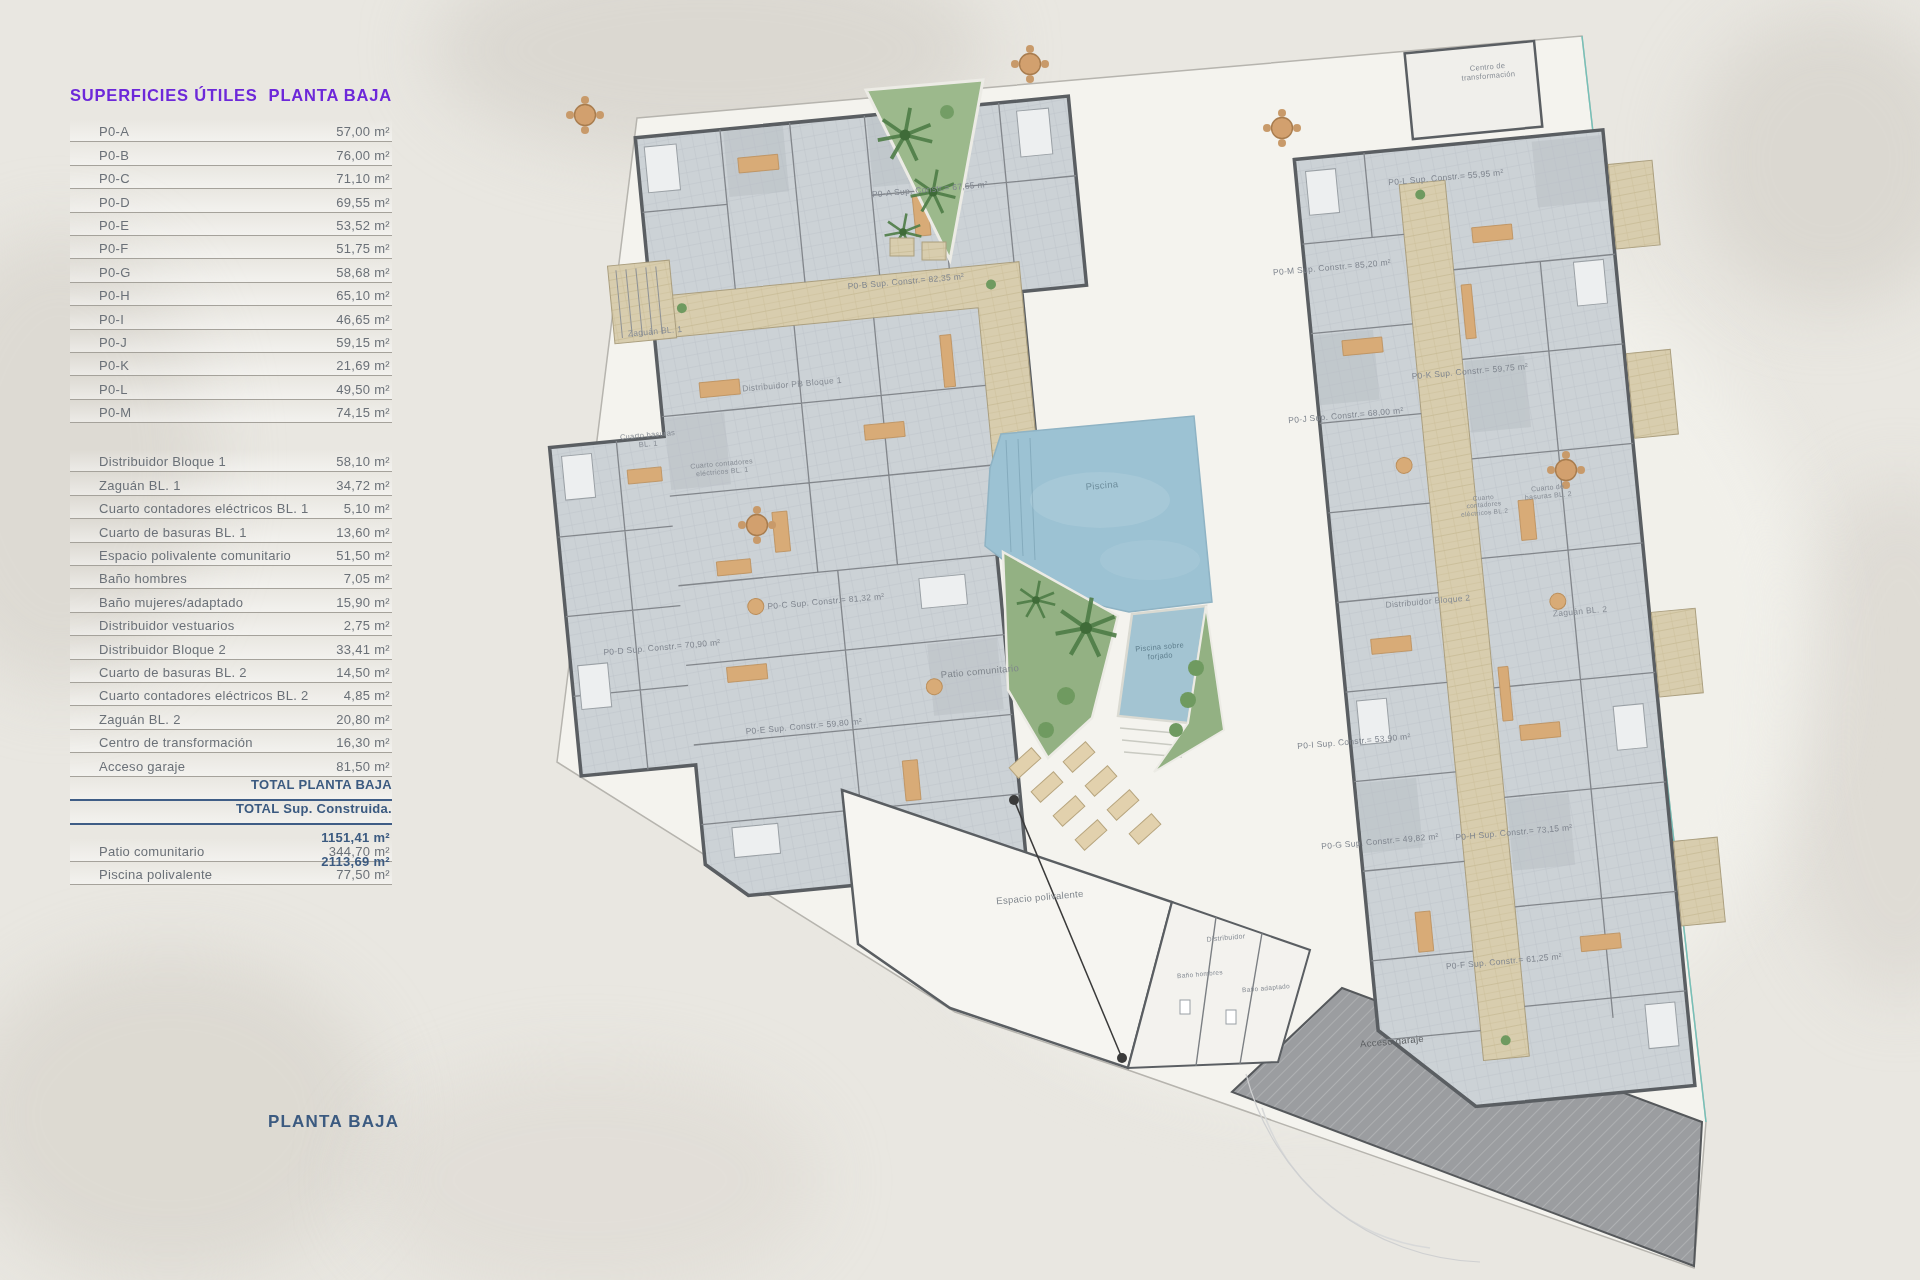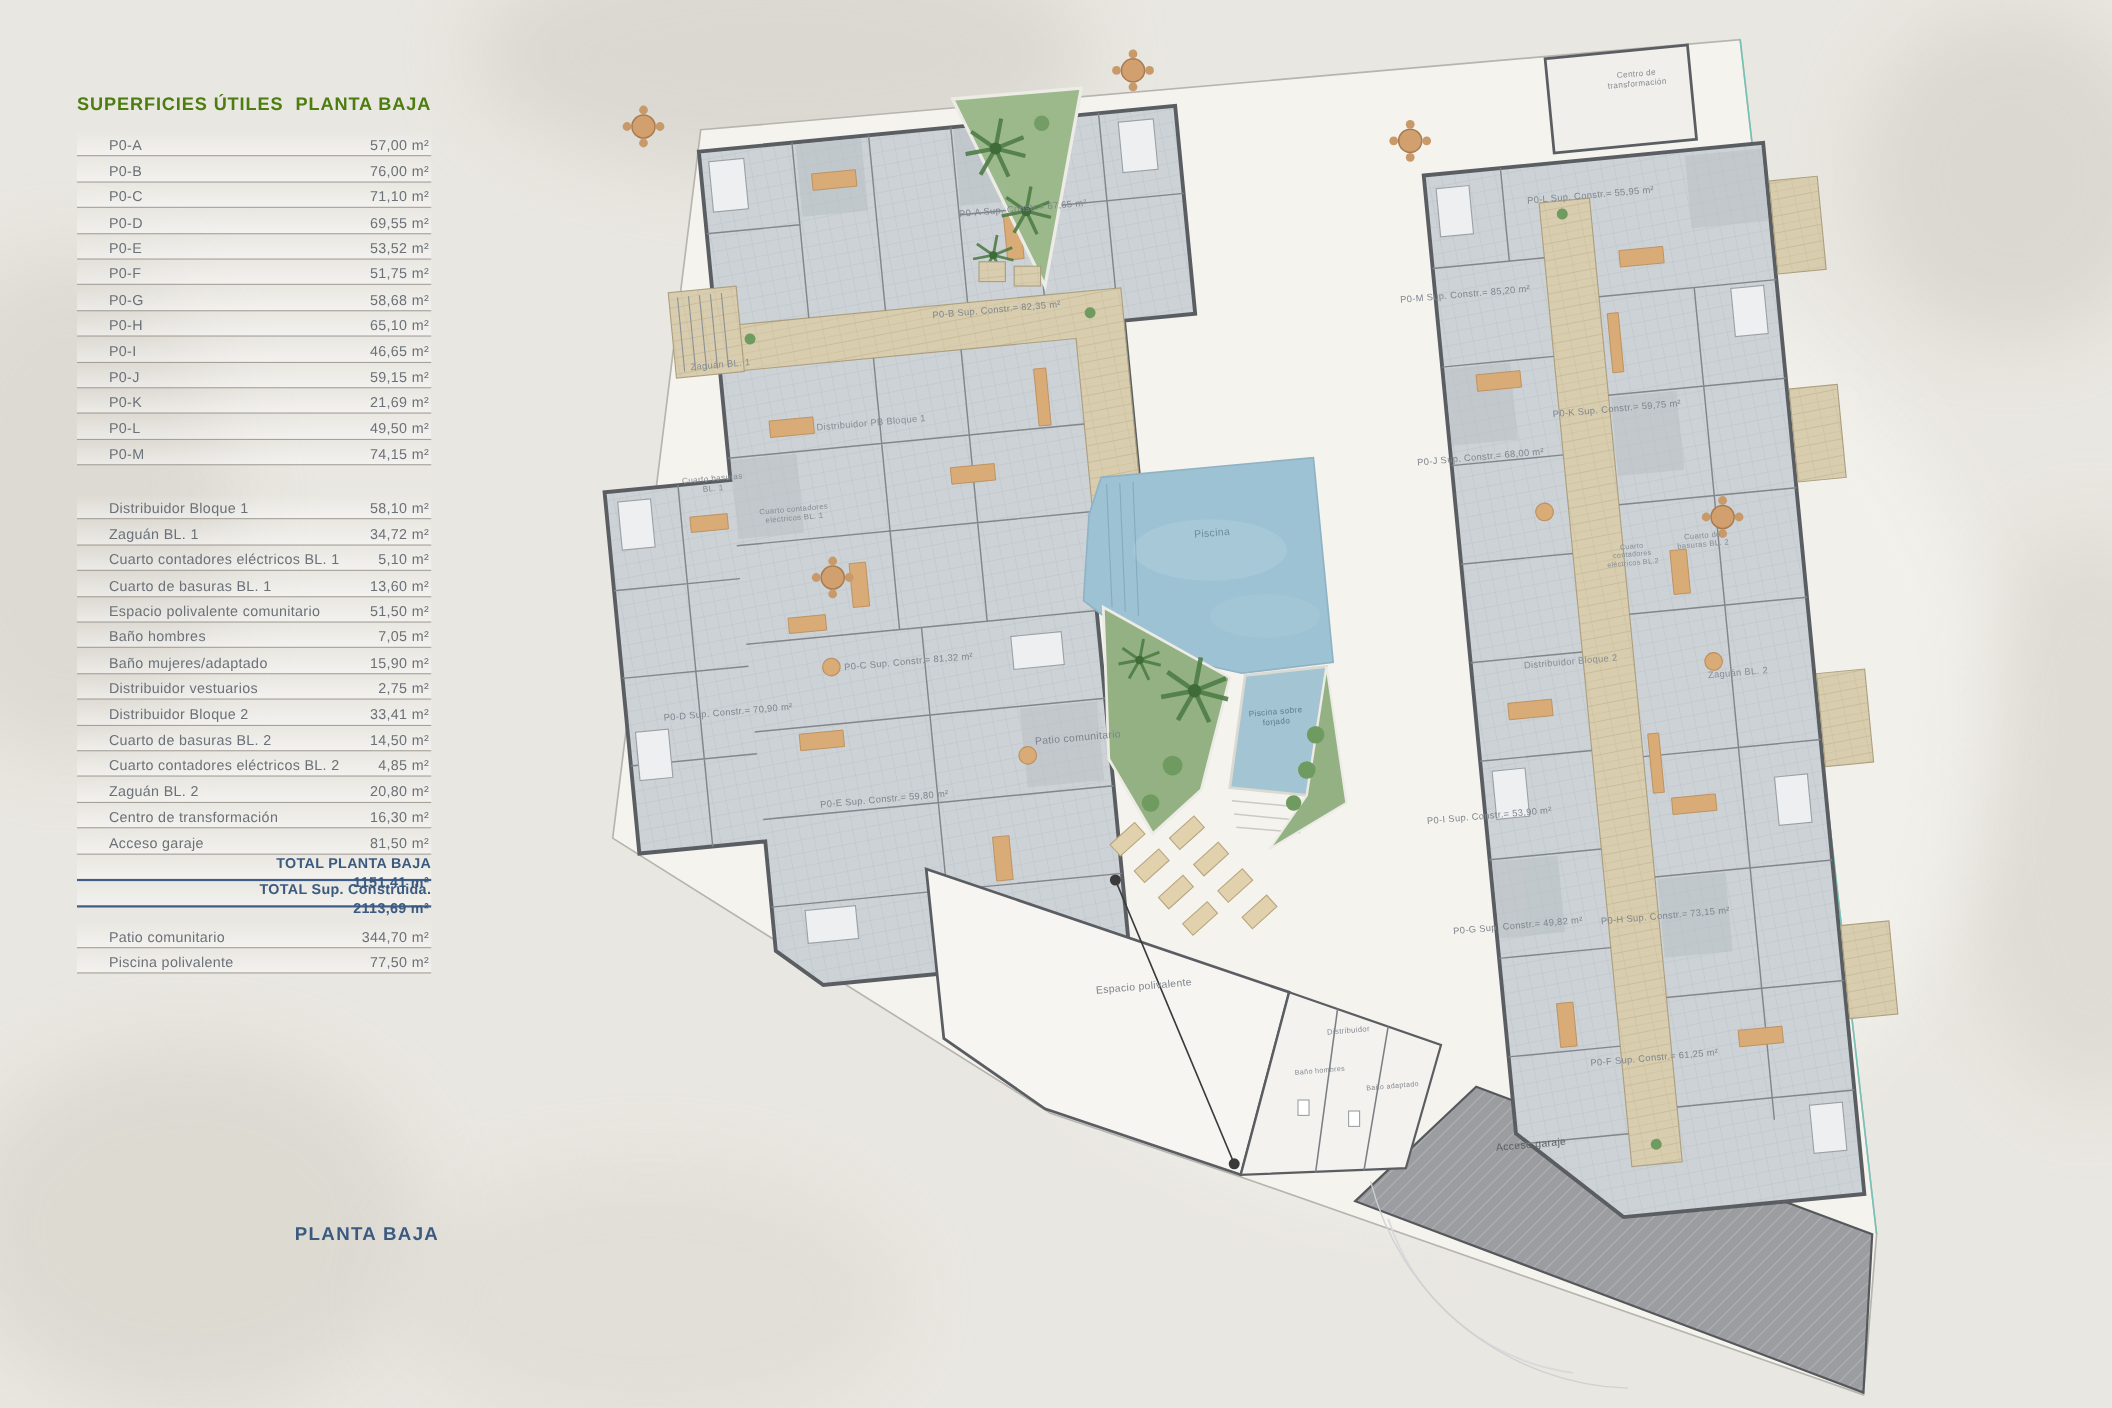--- a/index.html
+++ b/index.html
@@ -15,28 +15,28 @@
   .w2{left:-90px;top:230px;width:300px;height:460px;background:rgba(210,206,198,.5);}
   .w3{left:-40px;top:950px;width:420px;height:330px;background:rgba(206,202,194,.45);}
   .w4{left:1690px;top:10px;width:280px;height:300px;background:rgba(205,201,193,.5);}
   .w5{left:1780px;top:480px;width:240px;height:520px;background:rgba(211,207,199,.45);}
   .w6{left:360px;top:1060px;width:460px;height:240px;background:rgba(214,210,202,.4);}
   .w7{left:820px;top:200px;width:1000px;height:900px;background:rgba(248,247,243,.55);}
 
   
   .surface-panel{position:absolute;left:70px;top:86px;width:322px;color:#6b7178;}
   .sp-header{display:flex;justify-content:space-between;align-items:center;
-    color:#4d7c0f;font-size:16.5px;font-weight:bold;letter-spacing:.8px;margin-bottom:14px;}
+    color:#6d28d9;font-size:16.5px;font-weight:bold;letter-spacing:.8px;margin-bottom:14px;}
   .tblock{display:block;}
   .trow{display:flex;justify-content:space-between;align-items:flex-end;
     height:22.4px;border-bottom:1px solid #a5a29b;
     background:linear-gradient(rgba(255,255,255,0),rgba(255,255,255,.45));
     font-size:13px;letter-spacing:.3px;}
   .trow .tl{padding:0 0 2px 1px;white-space:nowrap;margin-left:28px;}
-  .trow .tv{padding:0 2px 2px 0;white-space:nowrap;}
+  .trow .tv{padding:0 2px 2px 0;white-space:nowrap;margin-top:36px;}
   .trow.total{color:#3b5a80;font-weight:bold;border-bottom:2px solid #3f5d86;flex-direction:column;}
   .gap-md{margin-top:26px;}
   .gap-sm{margin-top:13px;}
 
   .footer-title{position:absolute;left:268px;top:1112px;color:#3b5a80;
     font-size:17px;font-weight:bold;letter-spacing:1.2px;}
 
   
   .plan{position:absolute;left:0;top:0;width:1920px;height:1280px;}
   .plan svg{position:absolute;left:0;top:0;}

